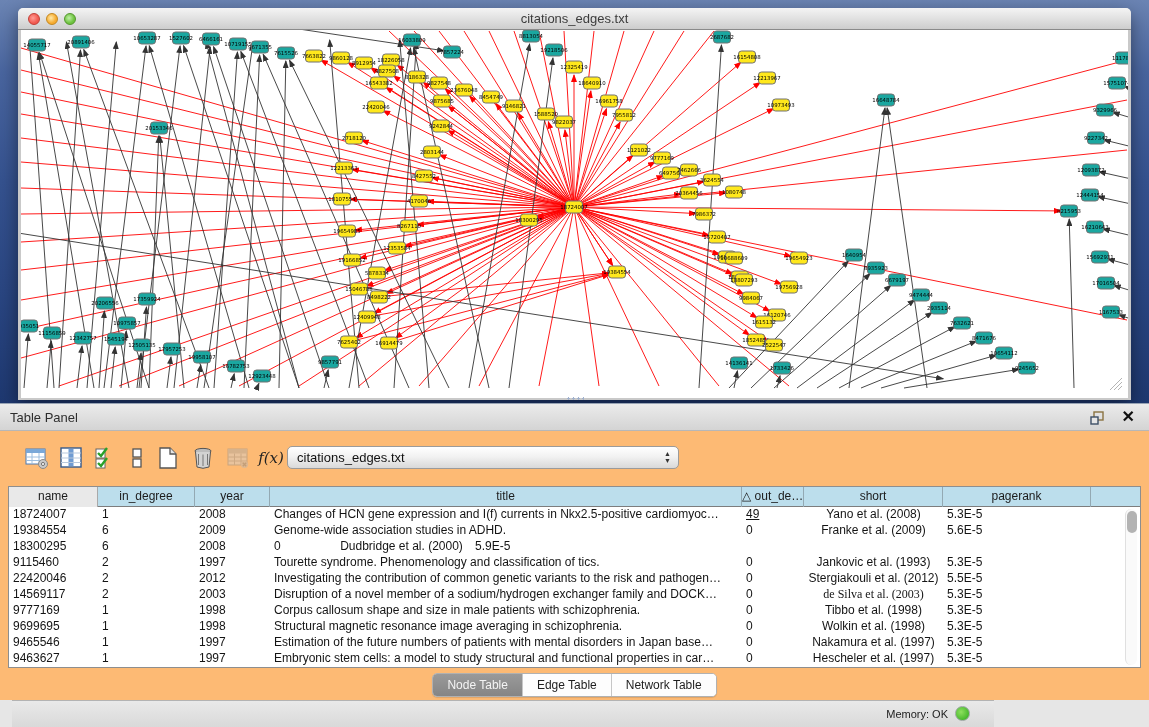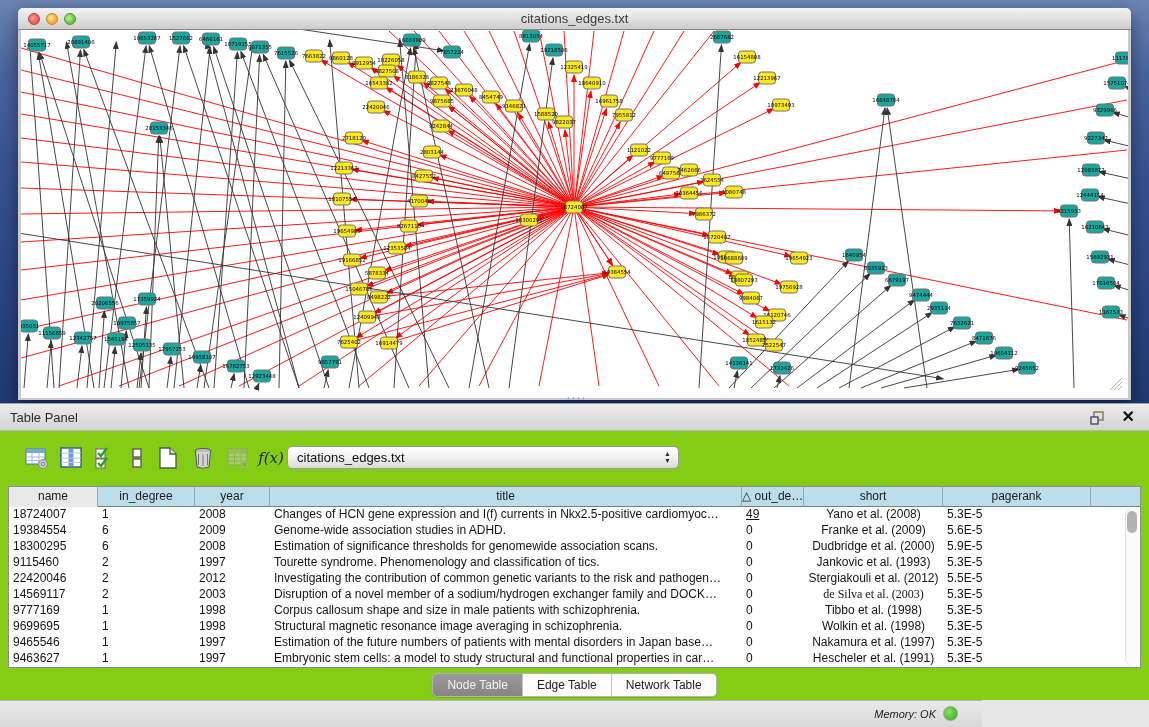--- a/index.html
+++ b/index.html
@@ -22,21 +22,21 @@
   .win-title { display:block; text-align:center; font-size:13px; line-height:21px; color:#3c3c3c; }
   .canvas-wrap { position:absolute; left:3px; top:22px; width:1107px; height:368px; background:#fff; }
   svg.graph { display:block; }
   .canvas-grip { position:absolute; right:4px; bottom:6px; width:16px; height:16px; opacity:.55; }
 
   
   .splitter-grip { position:absolute; left:566px; top:396px; width:18px; height:5px;
     background:radial-gradient(circle,#9fb0cc 1px,transparent 1.4px); background-size:5px 5px; }
 
   
-  .table-panel { position:absolute; left:0; top:403px; width:1149px; height:297px; background:#84cc16; }
+  .table-panel { position:absolute; left:0; top:403px; width:1149px; height:297px; background:#fdba74; }
   .tp-header { position:relative; height:28px; background:linear-gradient(180deg,#ebebeb,#d4d4d4);
     border-top:1px solid #97a3b4; border-bottom:1px solid #b7b7b7; }
   .tp-title { position:absolute; left:10px; top:6px; font-size:13px; color:#2e2e2e; }
   .tp-float { position:absolute; right:44px; top:7px; width:15px; height:14px; }
   .tp-close { position:absolute; right:14px; top:4px; font-size:16px; font-weight:bold; color:#111; line-height:18px; cursor:default; }
 
   .toolbar { position:absolute; left:0; top:38px; width:1149px; height:36px; }
   .tbtn { position:absolute; top:4px; width:26px; height:26px; border:none; background:transparent; padding:1px; }
   .fx { font-family:"DejaVu Serif", serif; font-style:italic; font-size:15px; color:#222; }
   .combo { position:absolute; left:287px; top:5px; width:392px; height:23px; border:1px solid #9b9b9b; border-radius:5px;
@@ -59,22 +59,22 @@
 
   .tabbar { position:absolute; left:0; top:270px; width:1149px; height:26px; text-align:center; }
   .seg { display:inline-flex; border:1px solid #b1b1b1; border-radius:5px; overflow:hidden; background:#fff;
     box-shadow:0 1px 1px rgba(0,0,0,.12); }
   .seg button { border:none; background:#fdfdfd; color:#1e1e1e; font-size:12px; padding:4px 14px;
     border-right:1px solid #c6c6c6; font-family:"Liberation Sans",sans-serif; }
   .seg button:last-child { border-right:none; }
   .seg button.active { background:linear-gradient(180deg,#9a9a9a,#858585); color:#f4f4f4; }
 
   
-  .statusbar { position:absolute; left:0; top:700px; width:982px; height:27px;
-    background:linear-gradient(180deg,#e9e9e9,#d9d9d9); border-top:1px solid #b3b3b3;font-style:italic; }
+  .statusbar { position:absolute; left:12px; top:700px; width:982px; height:27px;
+    background:linear-gradient(180deg,#e9e9e9,#d9d9d9); border-top:1px solid #b3b3b3; }
   .mem-label { position:absolute; right:46px; top:7px; font-size:11px; color:#222; }
   .mem-dot { position:absolute; right:24px; top:5px; width:15px; height:15px; border-radius:50%;
     background:radial-gradient(circle at 5px 5px,#8ee05e,#49b92e 70%); border:1px solid #9aa5a0; }
 </style>
 </head>
 <body>
 
 <div class="app">
 
   <div class="network-area">
@@ -832,21 +832,20 @@
             <div class="td" style="width: 75px;">2009</div>
             <div class="td" style="width: 472px;">Genome-wide association studies in ADHD.</div>
             <div class="td" style="width: 62px;">0</div>
             <div class="td center" style="width: 139px;">Franke et al. (2009)</div>
             <div class="td" style="width: 148px;">5.6E-5</div>
           </div>
           <div class="trow">
             <div class="td" style="width: 89px;">18300295</div>
             <div class="td" style="width: 97px;">6</div>
             <div class="td" style="width: 75px;">2008</div>
-            <div class="td" style="width: 472px;">Estimation of significance thresholds for genomewide association scans.</div>
             <div class="td" style="width: 62px;">0</div>
             <div class="td center" style="width: 139px;">Dudbridge et al. (2000)</div>
             <div class="td" style="width: 148px;">5.9E-5</div>
           </div>
           <div class="trow">
             <div class="td" style="width: 89px;">9115460</div>
             <div class="td" style="width: 97px;">2</div>
             <div class="td" style="width: 75px;">1997</div>
             <div class="td" style="width: 472px;">Tourette syndrome. Phenomenology and classification of tics.</div>
             <div class="td" style="width: 62px;">0</div>
@@ -897,21 +896,21 @@
             <div class="td" style="width: 62px;">0</div>
             <div class="td center" style="width: 139px;">Nakamura et al. (1997)</div>
             <div class="td" style="width: 148px;">5.3E-5</div>
           </div>
           <div class="trow">
             <div class="td" style="width: 89px;">9463627</div>
             <div class="td" style="width: 97px;">1</div>
             <div class="td" style="width: 75px;">1997</div>
             <div class="td" style="width: 472px;">Embryonic stem cells: a model to study structural and functional properties in car…</div>
             <div class="td" style="width: 62px;">0</div>
-            <div class="td center" style="width: 139px;">Hescheler et al. (1991)</div>
+            <div class="td center" style="width: 139px;">Hescheler et al. (1997)</div>
             <div class="td" style="width: 148px;">5.3E-5</div>
           </div>
         </div>
       <div class="vscroll">
         <div class="vthumb"></div>
       </div>
     </div>
 
     <div class="tabbar">
       <span class="seg" id="segtabs">

